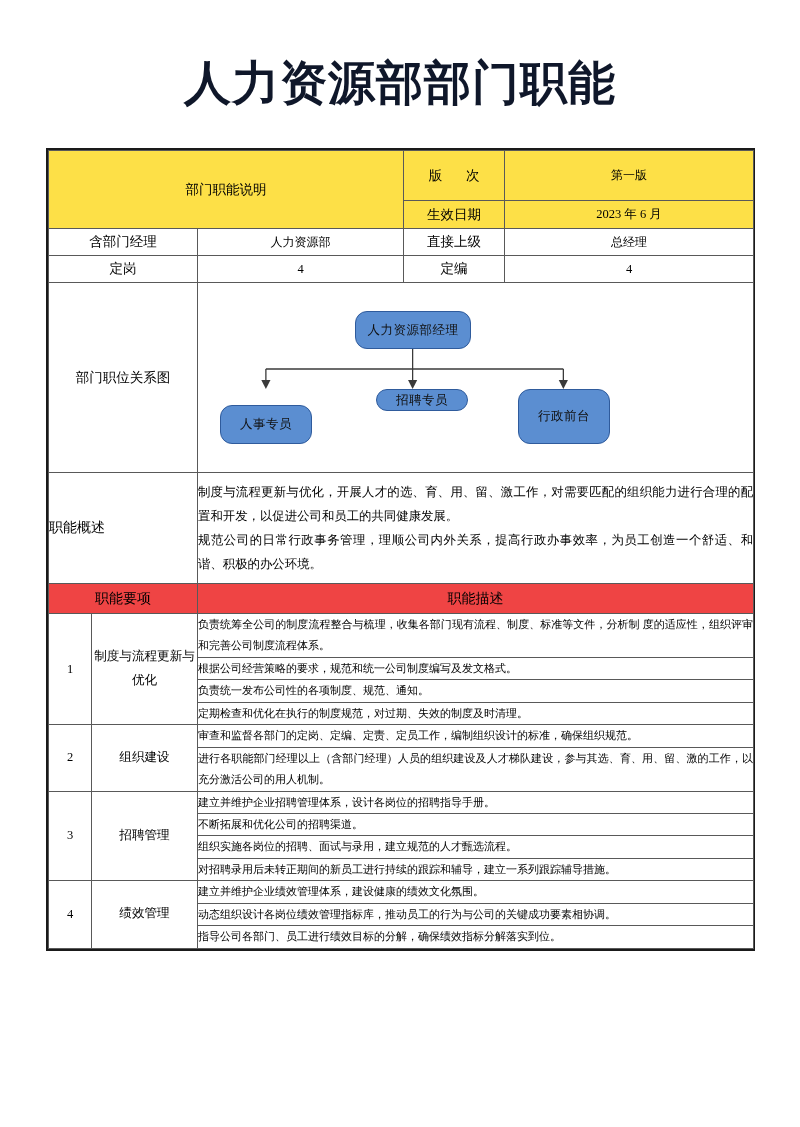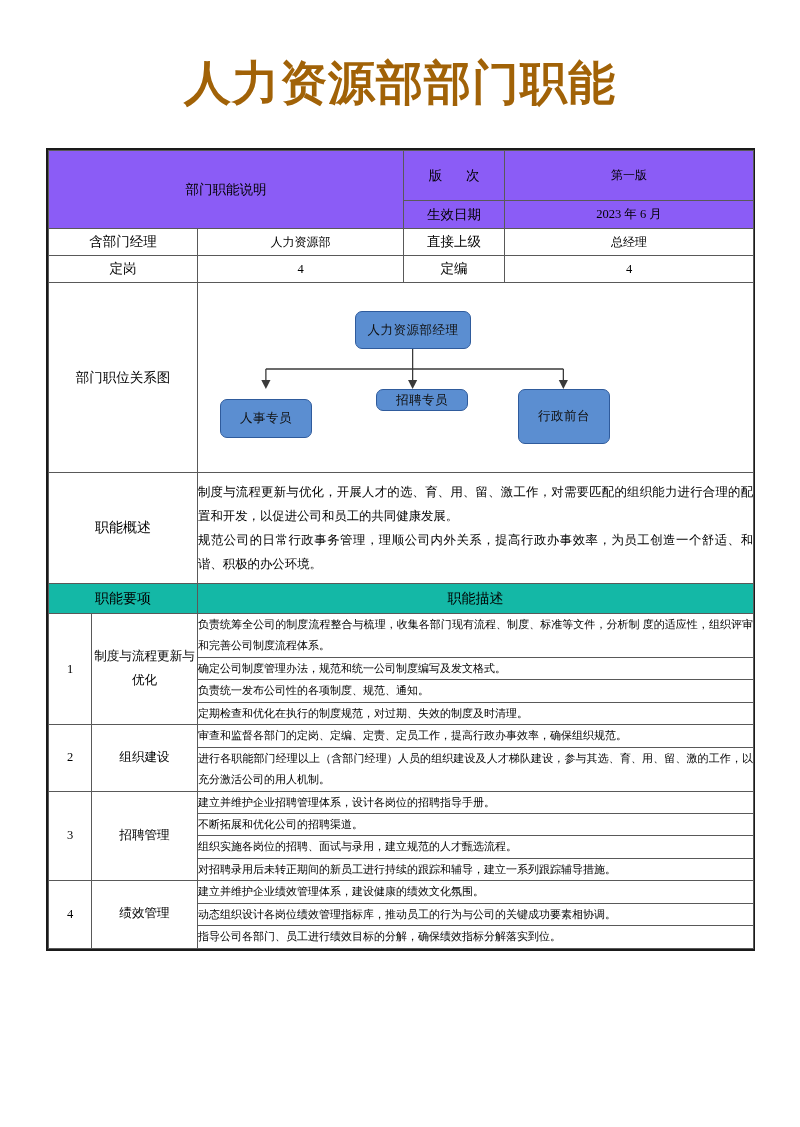--- a/index.html
+++ b/index.html
@@ -27,21 +27,21 @@
     position: absolute;
     left: 0;
     top: 56px;
     width: 800px;
     text-align: center;
     font-size: 47px;
     font-weight: 700;
     letter-spacing: 1px;
     line-height: 1.15;
     font-family: "Liberation Sans", "DejaVu Sans", sans-serif;
-    color: #a16207;
+    color: #0f172a;
   }
 
   
   .table-wrap {
     position: absolute;
     left: 46px;
     top: 148px;
     width: 709px;
     border: 2.5px solid #1a1a1a;
     box-sizing: border-box;
@@ -52,21 +52,21 @@
     width: 100%;
     table-layout: fixed;
   }
   table.doc-table td, table.doc-table th {
     border: 1px solid #595959;
     padding: 0;
     vertical-align: middle;
     font-weight: normal;
     color: #000;
   }
-  .shade { background: #8b5cf6; }
+  .shade { background: #fde047; }
 
   .c-label {
     text-align: center;
     font-size: 13.5px;
     font-weight: 700;
     font-family: "Liberation Sans", "DejaVu Sans", sans-serif;
   }
   .c-label-sp {
     letter-spacing: 10px;
     text-indent: 10px;
@@ -96,65 +96,65 @@
   .org-canvas {
     position: relative;
     width: 100%;
     height: 189px;
     overflow: hidden;
   }
   .node {
     position: absolute;
     background: #5b8ed1;
     border: 1.2px solid #2f5b9c;
-    border-radius: 7px;
+    border-radius: 12px;
     color: #111;
     font-size: 12.5px;
     font-family: "Liberation Sans", "DejaVu Sans", sans-serif;
     display: flex;
     align-items: center;
     justify-content: center;
     box-sizing: border-box;
     letter-spacing: 0.5px;
   }
   .node-root { left: 157px; top: 28px; width: 116px; height: 38px; }
-  .node-c1 { left: 22px;  top: 116px; width: 92px; height: 39px; }
+  .node-c1 { left: 22px;  top: 122px; width: 92px; height: 39px; }
   .node-c2 { left: 178px; top: 106px; width: 92px; height: 22px; }
   .node-c3 { left: 320px; top: 106px; width: 92px; height: 55px; }
 
   .connectors {
     position: absolute;
     left: 0; top: 0;
     width: 100%;
     height: 189px;
     pointer-events: none;
   }
 
   
   .ov-label {
-    text-align: center;
+    text-align: left;
     font-size: 14px;
     font-weight: 700;
   }
   .ov-body {
     padding: 10px 9px 10px 9px;
     font-size: 12.4px;
     line-height: 1.95;
     font-family: "Liberation Sans", "DejaVu Sans", sans-serif;
     text-align: justify;
   }
   .ov-body p { margin: 0; }
 
   
   .sec-head td {
     height: 29px;
     text-align: center;
     font-size: 14px;
     font-weight: 700;
-    background: #14b8a6;
+    background: #ef4444;
   }
 
   
   .idx-cell {
     text-align: center;
     font-size: 12.5px;
     font-weight: 700;
     font-family: "Liberation Serif", "DejaVu Serif", serif;
   }
   .name-cell {
@@ -256,32 +256,32 @@
         </tr>
 
         </tbody>
         <tbody id="functions-body">
           <tr>
             <td class="idx-cell" rowspan="4">1</td>
             <td class="name-cell" rowspan="4">制度与流程更新与优化</td>
             <td class="desc-cell" colspan="3">负责统筹全公司的制度流程整合与梳理，收集各部门现有流程、制度、标准等文件，分析制 度的适应性，组织评审和完善公司制度流程体系。</td>
           </tr>
           <tr>
-            <td class="desc-cell" colspan="3">确定公司制度管理办法，规范和统一公司制度编写及发文格式。</td>
+            <td class="desc-cell" colspan="3">根据公司经营策略的要求，规范和统一公司制度编写及发文格式。</td>
           </tr>
           <tr>
             <td class="desc-cell" colspan="3">负责统一发布公司性的各项制度、规范、通知。</td>
           </tr>
           <tr>
             <td class="desc-cell" colspan="3">定期检查和优化在执行的制度规范，对过期、失效的制度及时清理。</td>
           </tr>
           <tr>
             <td class="idx-cell" rowspan="2">2</td>
             <td class="name-cell" rowspan="2">组织建设</td>
-            <td class="desc-cell" colspan="3">审查和监督各部门的定岗、定编、定责、定员工作，提高行政办事效率，确保组织规范。</td>
+            <td class="desc-cell" colspan="3">审查和监督各部门的定岗、定编、定责、定员工作，编制组织设计的标准，确保组织规范。</td>
           </tr>
           <tr>
             <td class="desc-cell" colspan="3">进行各职能部门经理以上（含部门经理）人员的组织建设及人才梯队建设，参与其选、育、用、留、激的工作，以充分激活公司的用人机制。</td>
           </tr>
           <tr>
             <td class="idx-cell" rowspan="4">3</td>
             <td class="name-cell" rowspan="4">招聘管理</td>
             <td class="desc-cell" colspan="3">建立并维护企业招聘管理体系，设计各岗位的招聘指导手册。</td>
           </tr>
           <tr>

